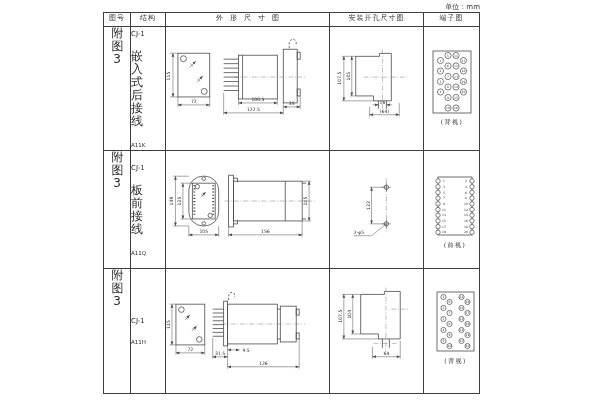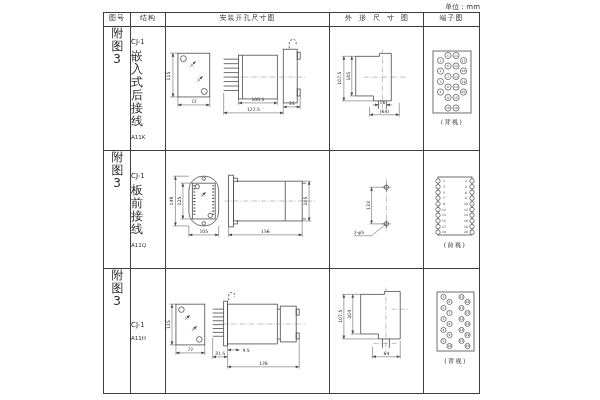--- a/index.html
+++ b/index.html
@@ -10,21 +10,21 @@
        box-sizing:border-box;display:grid;grid-template-columns:27px 35px 164px 94px 55px;
        grid-template-rows:14px 124px 118px 124px;background:#fff}
   .c{border-right:1px solid #3e3e3e;border-bottom:1px solid #3e3e3e;display:flex;
      align-items:flex-start;justify-content:center;overflow:hidden}
   .tbl>div:nth-child(5n){border-right:0}
   .tbl>div:nth-child(n+16){border-bottom:0}
   .hd{font-size:7px;white-space:nowrap;color:#2b2b2b}
   .ls1{letter-spacing:1px}
   .ls7{letter-spacing:7px;text-indent:7px}
   .vtext{width:11px;word-break:break-all;line-height:13px;text-align:center;font-size:12px;color:#2b2b2b}
-  .structure{flex-direction:column;gap:4px}
+  .structure{flex-direction:column;gap:12px}
   .model{font-size:7px;color:#2b2b2b}
   .code{font-size:5.5px;margin-top:2px;color:#2b2b2b}
   svg{display:block}
   svg text{font-size:4.8px;fill:#2d2d2d;font-family:"DejaVu Sans","Liberation Sans",sans-serif}
   svg text.vt{font-size:4.6px}
   svg text.cap{font-size:6px;letter-spacing:1.5px}
   .ln{stroke:#4a4a4a;stroke-width:0.8;fill:none}
   .dim{stroke:#4a4a4a;stroke-width:0.5;fill:none}
   .cl{stroke:#707070;stroke-width:0.45;fill:none;stroke-dasharray:5 1.6 1 1.6}
   .dash{stroke-dasharray:2.2 1.6}
@@ -47,24 +47,24 @@
 
 <div class="tbl">
 
   <div class="c hd">
       <span class="ls1">图号</span>
     </div>
   <div class="c hd">
       <span class="ls1">结构</span>
     </div>
   <div class="c hd">
-      <span class="ls1">安装开孔尺寸图</span>
+      <span class="ls7">外形尺寸图</span>
     </div>
   <div class="c hd">
-      <span class="ls7">外形尺寸图</span>
+      <span class="ls1">安装开孔尺寸图</span>
     </div>
   <div class="c hd">
       <span class="ls1">端子图</span>
     </div>
 
   <div class="c">
     <div class="vtext">附图3</div>
   </div>
   <div class="c structure">
     <div class="model">CJ-1</div>

